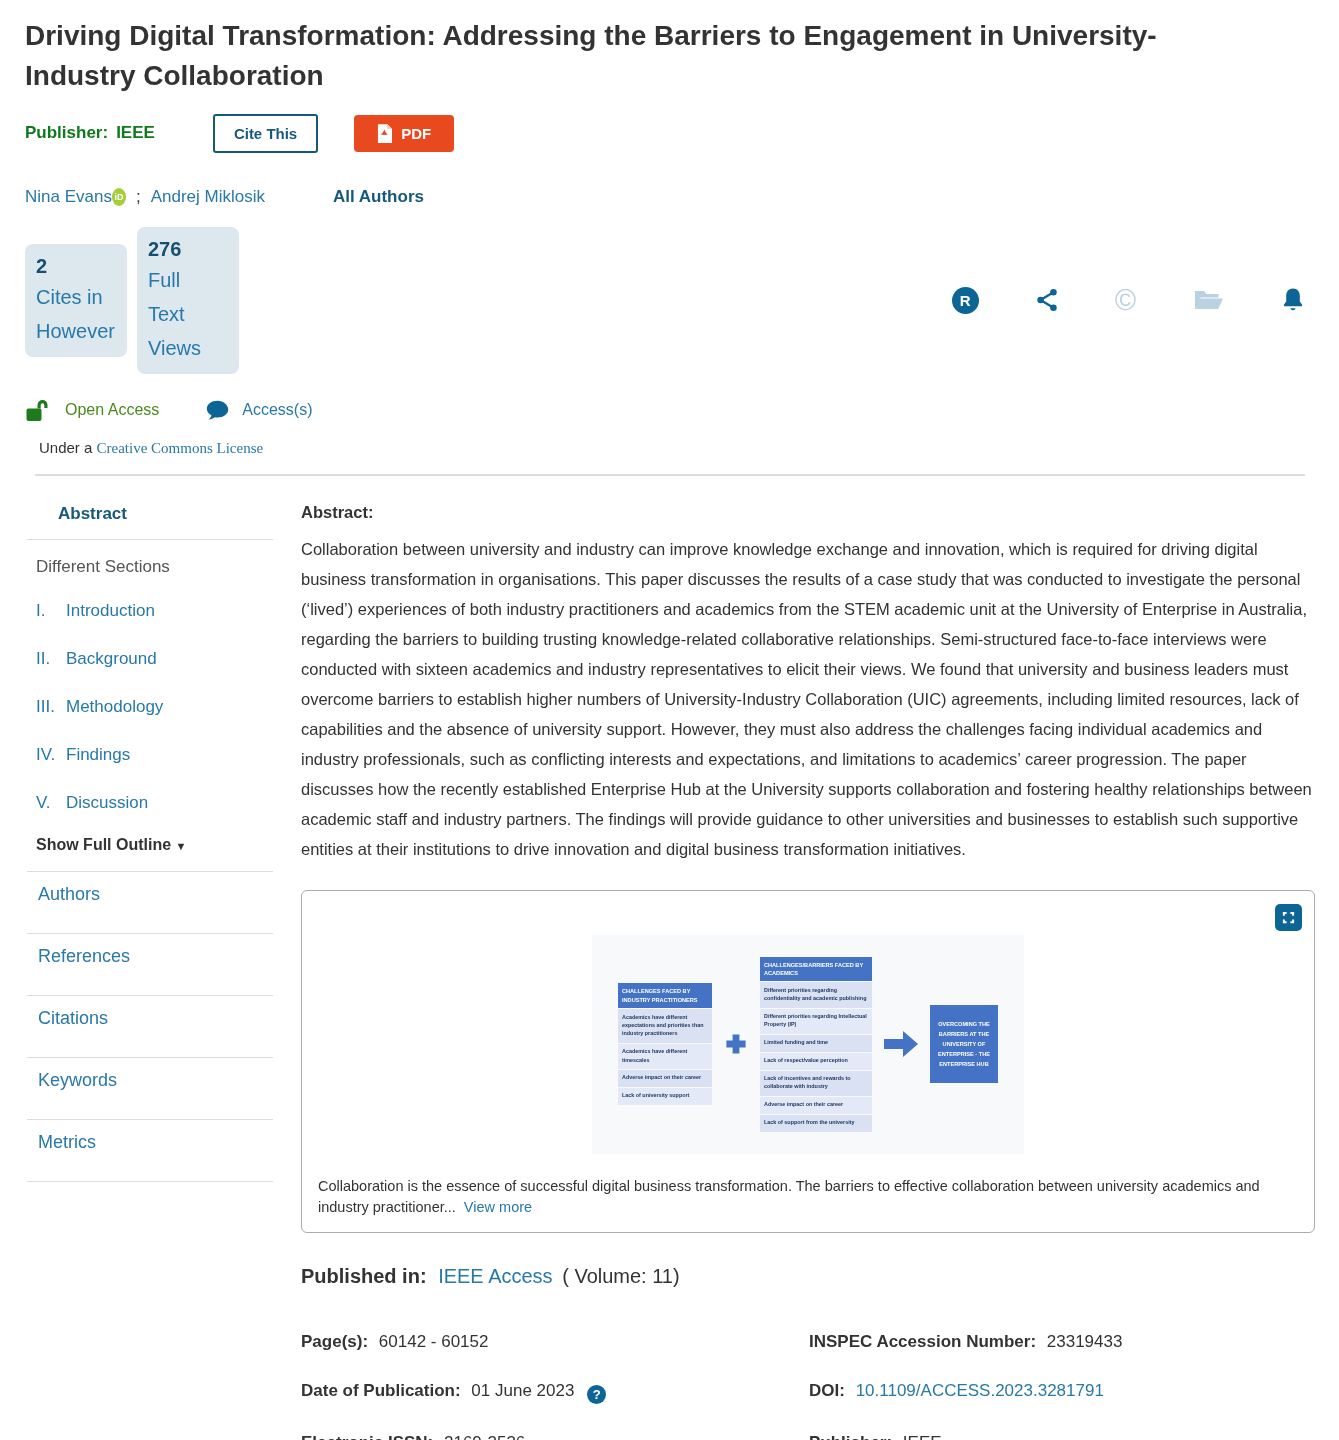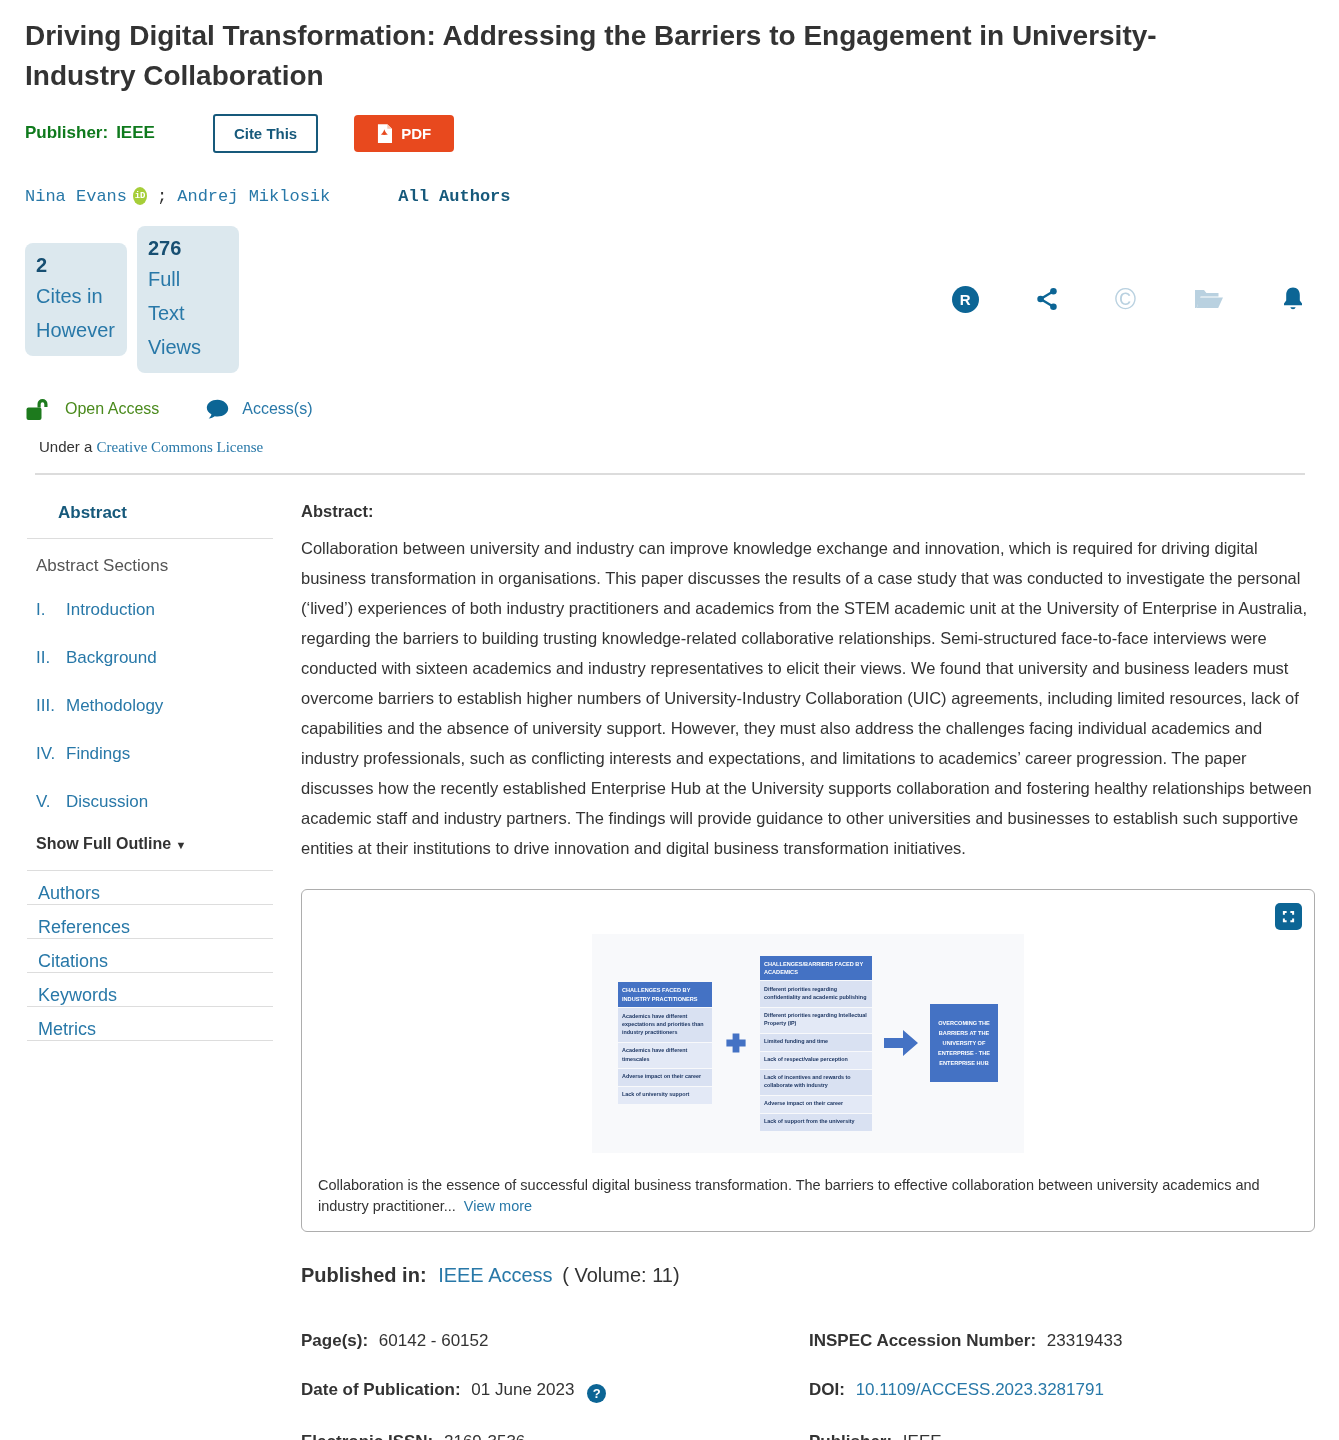--- a/index.html
+++ b/index.html
@@ -13,24 +13,24 @@
   .header { padding:16px 24px 0 25px; }
   .doc-title { font-size:28px; font-weight:bold; color:#333; line-height:1.42; margin:0 0 18px 0; max-width:1150px; }
   .pub-row { display:flex; align-items:center; }
   .publisher-label { color:#0f7a1d; font-weight:bold; font-size:17px; }
   .publisher-value { color:#0f7a1d; font-weight:bold; font-size:17px; margin-left:8px; }
   .cite-btn { margin-left:58px; background:#fff; border:2px solid #16597b; color:#16597b; font-weight:bold;
               font-size:15px; padding:9px 19px; border-radius:3px; font-family:inherit; cursor:pointer; }
   .pdf-btn { margin-left:36px; background:#e8491e; border:none; color:#fff; font-weight:bold; font-size:15px;
              padding:9px 23px; border-radius:4px; display:inline-flex; align-items:center; gap:9px;
              font-family:inherit; cursor:pointer; }
-  .authors-row { margin-top:34px; display:flex; align-items:center; font-size:17px;font-family:Liberation Mono, monospace; }
+  .authors-row { margin-top:34px; display:flex; align-items:center; font-size:17px; }
   .author-link { color:#2878a8; }
   .orcid-badge { display:inline-flex; align-items:center; justify-content:center; width:14px; height:18px;
-                 border-radius:50%; background:#a6ce39; color:#fff; font-size:9px; font-weight:bold; margin-left:6px; }
+                 border-radius:50%; background:#a6ce39; color:#fff; font-size:9px; font-weight:bold; }
   .author-sep { margin:0 10px; color:#333; }
   .all-authors { color:#16597b; font-weight:bold; margin-left:68px; }
 
   .stats-row { margin-top:20px; display:flex; align-items:center; }
   .stat-box { background:#dce8ee; border-radius:8px; padding:9px 11px; width:102px; min-height:92px; margin-right:10px; }
   .stat-value { font-size:20px; font-weight:bold; color:#174f72; line-height:1.35; }
   .stat-label { font-size:20px; color:#2878a8; line-height:1.7; }
   .action-icons { margin-left:auto; display:flex; align-items:center; gap:57px; margin-right:10px; }
   .icon-btn { background:none; border:none; padding:0; cursor:pointer; display:flex; align-items:center; }
   .r-circle { width:27px; height:27px; border-radius:50%; background:#0c6595; color:#fff; font-weight:bold;
@@ -49,21 +49,21 @@
   
   .main { display:flex; padding:25px 24px 0 25px; flex:1; }
   .sidebar { width:250px; flex-shrink:0; }
   .sb-abstract { font-weight:bold; color:#16597b; font-size:17px; padding:3px 0 15px 33px; }
   .sb-divider { border:none; border-top:1px solid #ddd; margin:0 2px; }
   .sb-docsections { color:#555; font-size:17px; padding:17px 0 10px 11px; }
   .sb-section { display:flex; color:#2878a8; font-size:17px; padding:14px 0 14px 11px; cursor:pointer; }
   .sb-roman { width:30px; flex-shrink:0; }
   .sb-outline { font-weight:bold; color:#333; font-size:16px; padding:9px 0 17px 11px; cursor:pointer; }
   .sb-caret { font-size:11px; color:#333; }
-  .sb-link { color:#2878a8; font-size:18px; padding:12px 0 0 11px; border-bottom:1px solid #ddd; margin:0 2px; cursor:pointer; }
+  .sb-link { color:#2878a8; font-size:18px; padding:12px 0 28px 11px; border-bottom:1px solid #ddd; margin:0 2px; cursor:pointer; }
 
   .content { flex:1; padding-left:26px; }
   .abstract-heading { font-weight:bold; font-size:16.5px; margin:2px 0 12px 0; }
   .abstract-text { font-size:16.5px; line-height:30px; color:#333; margin:0; max-width:1016px; }
 
   
   .figure-card { margin-top:26px; border:1px solid #adadad; border-radius:6px; position:relative;
                  padding:14px 16px 14px 16px; }
   .expand-btn { position:absolute; top:13px; right:12px; width:27px; height:27px; background:#0c6595;
                 border:none; border-radius:5px; display:flex; align-items:center; justify-content:center; cursor:pointer; }
@@ -205,21 +205,21 @@
     </div>
 
     <hr class="top-divider">
   </div>
 
   <div class="main">
 
     <div class="sidebar">
       <div class="sb-abstract">Abstract</div>
       <hr class="sb-divider">
-      <div class="sb-docsections">Abstract Sections</div>
+      <div class="sb-docsections">Different Sections</div>
 
       <div class="sb-section">
         <span class="sb-roman">I.</span>
         <span>Introduction</span>
       </div>
       <div class="sb-section">
         <span class="sb-roman">II.</span>
         <span>Background</span>
       </div>
       <div class="sb-section">

